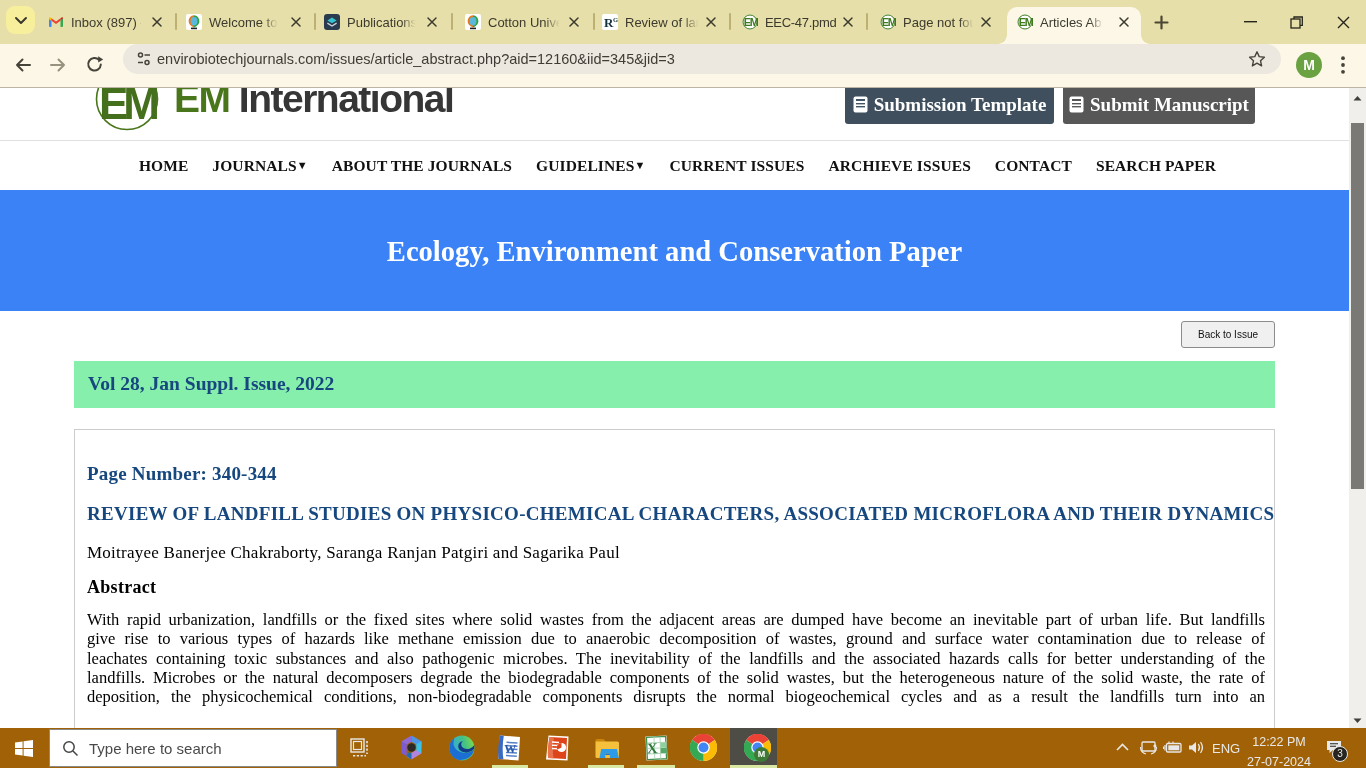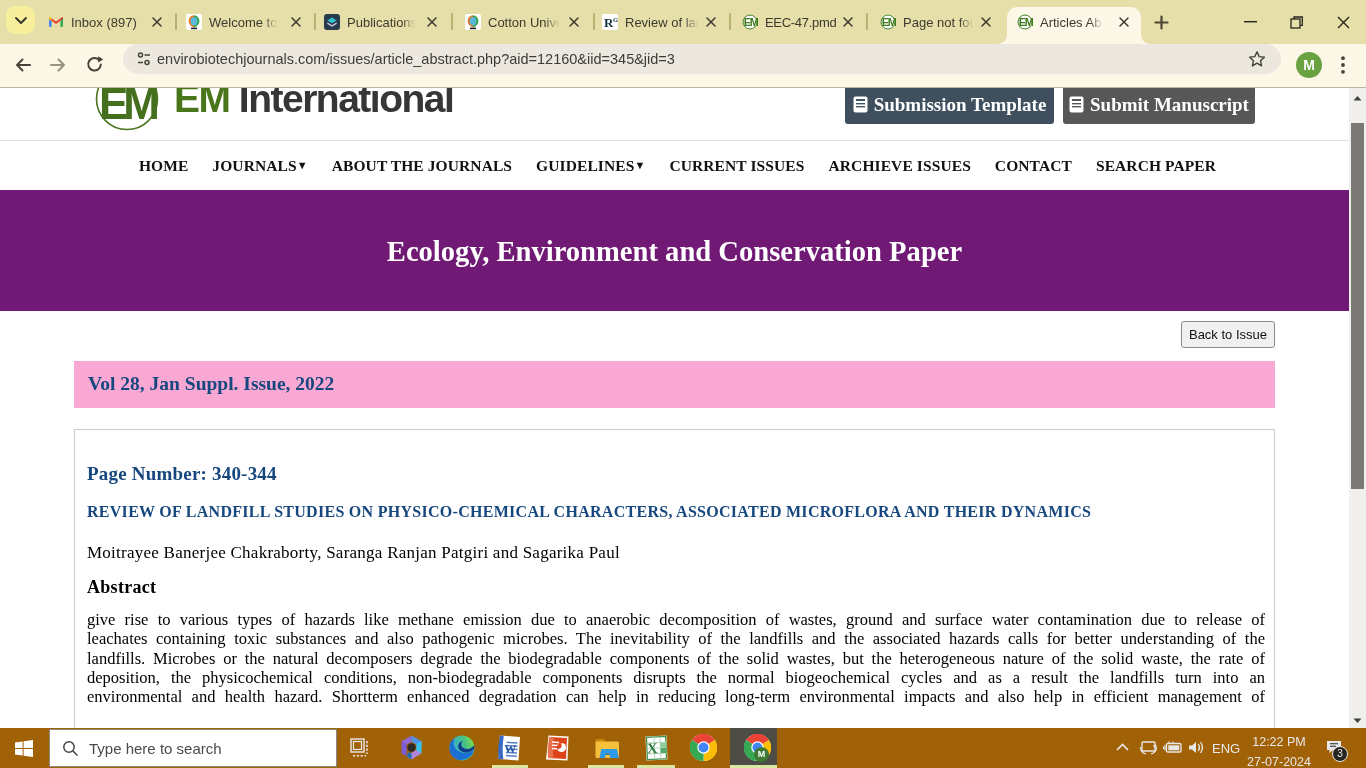--- a/index.html
+++ b/index.html
@@ -30,29 +30,29 @@
 #page { position:absolute; left:0; top:88px; width:1349px; height:640px; background:#fff; overflow:hidden; }
 #hdr { position:absolute; left:0; top:0; width:1349px; height:53px; background:#fff; border-bottom:1px solid #e0e0e0; }
 #logocirc { position:absolute; left:95px; top:-21px; width:64px; height:64px; }
 #brand { position:absolute; left:174px; top:-11px; font-weight:bold; font-size:39px; letter-spacing:-1.5px; color:#363636; }
 #brand .g { color:#4A761B; }
 .hbtn { position:absolute; top:-3px; height:39px; border-radius:3px; color:#fff; font-family:"Liberation Serif",serif; font-weight:bold; font-size:19px; display:flex; align-items:center; justify-content:center; gap:6px;text-align:right; }
 #hbtn1 { left:845px; width:209px; background:#3F4F5D; }
 #hbtn2 { left:1063px; width:192px; background:#575757; }
 #nav { position:absolute; left:3px; top:54px; width:1349px; height:48px; background:#fff; display:flex; align-items:center; justify-content:center; gap:24px; font-family:"Liberation Serif",serif; font-weight:bold; font-size:15.5px; color:#111; }
 .navitem { white-space:nowrap; letter-spacing:0.1px; }
-#banner { position:absolute; left:0; top:102px; width:1349px; height:121px; background:#701a75; }
+#banner { position:absolute; left:0; top:102px; width:1349px; height:121px; background:#3b82f6; }
 #banner .t { position:absolute; width:1349px; top:46px; text-align:center; color:#fff; font-family:"Liberation Serif",serif; font-weight:bold; font-size:28.6px; }
-#backbtn { position:absolute; left:1181px; top:233px; width:94px; height:27px; background:#F0F0F0; border:1px solid #8C8C8C; border-radius:3px; font-size:13px; color:#111; text-align:center; line-height:25px; }
-#volbar { position:absolute; left:74px; top:273px; width:1201px; height:47px; background:#f9a8d4; }
+#backbtn { position:absolute; left:1181px; top:233px; width:94px; height:27px; background:#F0F0F0; border:1px solid #8C8C8C; border-radius:3px; font-size:10px; color:#111; text-align:center; line-height:25px; }
+#volbar { position:absolute; left:74px; top:273px; width:1201px; height:47px; background:#86efac; }
 #volbar .t { position:absolute; left:14px; top:12px; font-family:"Liberation Serif",serif; font-weight:bold; font-size:19.5px; color:#16477E; }
 #artbox { position:absolute; left:74px; top:341px; width:1201px; height:330px; background:#fff; border:1px solid #ccc; }
 .art { position:absolute; left:12px; font-family:"Liberation Serif",serif; color:#000; white-space:nowrap; }
 #pnum { top:33px; font-weight:bold; font-size:19px; letter-spacing:0.2px; color:#16477E; }
-#atitle { top:73px; font-weight:bold; font-size:16px; letter-spacing:0.28px; color:#16477E; }
+#atitle { top:73px; font-weight:bold; font-size:19px; letter-spacing:0.28px; color:#16477E; }
 #aauth { top:113px; font-size:17px; letter-spacing:0.25px; }
 #aabs { top:147px; font-weight:bold; font-size:18px; letter-spacing:0.3px; }
 #apara { position:absolute; left:12px; width:1178px; top:180px; font-family:"Liberation Serif",serif; font-size:16.5px; color:#000; }
 #apara .jl { text-align:justify; text-align-last:justify; height:19.3px; white-space:nowrap; }
 
 
 #sbar { position:absolute; left:1349px; top:88px; width:17px; height:640px; background:#F1EFEC; }
 #sthumb { position:absolute; left:1351px; top:123px; width:13px; height:366px; background:#7A7975; }
 .sarrow { position:absolute; left:1351px; width:13px; height:13px; }
 
@@ -271,25 +271,25 @@
     <div id="backbtn">Back to Issue</div>
     <div id="volbar">
         <div class="t">Vol 28, Jan Suppl. Issue, 2022</div>
       </div>
     <div id="artbox">
       <div class="art" id="pnum">Page Number: 340-344</div>
       <div class="art" id="atitle">REVIEW OF LANDFILL STUDIES ON PHYSICO-CHEMICAL CHARACTERS, ASSOCIATED MICROFLORA AND THEIR DYNAMICS</div>
       <div class="art" id="aauth">Moitrayee Banerjee Chakraborty, Saranga Ranjan Patgiri and Sagarika Paul</div>
       <div class="art" id="aabs">Abstract</div>
       <div id="apara">
+        <div class="jl">With rapid urbanization, landfills or the fixed sites where solid wastes from the adjacent areas are dumped have become an inevitable part of urban life. But landfills</div>
         <div class="jl">give rise to various types of hazards like methane emission due to anaerobic decomposition of wastes, ground and surface water contamination due to release of</div>
         <div class="jl">leachates containing toxic substances and also pathogenic microbes. The inevitability of the landfills and the associated hazards calls for better understanding of the</div>
         <div class="jl">landfills. Microbes or the natural decomposers degrade the biodegradable components of the solid wastes, but the heterogeneous nature of the solid waste, the rate of</div>
         <div class="jl">deposition, the physicochemical conditions, non-biodegradable components disrupts the normal biogeochemical cycles and as a result the landfills turn into an</div>
-        <div class="jl">environmental and health hazard. Shortterm enhanced degradation can help in reducing long-term environmental impacts and also help in efficient management of</div>
       </div>
     </div>
   </div>
 
   <div id="sbar"></div>
   <svg class="sarrow" style="top:92px;" width="13" height="13" viewBox="0 0 13 13">
       <path d="M2.5 8.5 L6.5 4 L10.5 8.5 Z" fill="#3f3f3f"></path>
     </svg>
   <div id="sthumb"></div>
   <svg class="sarrow" style="top:714px;" width="13" height="13" viewBox="0 0 13 13">

